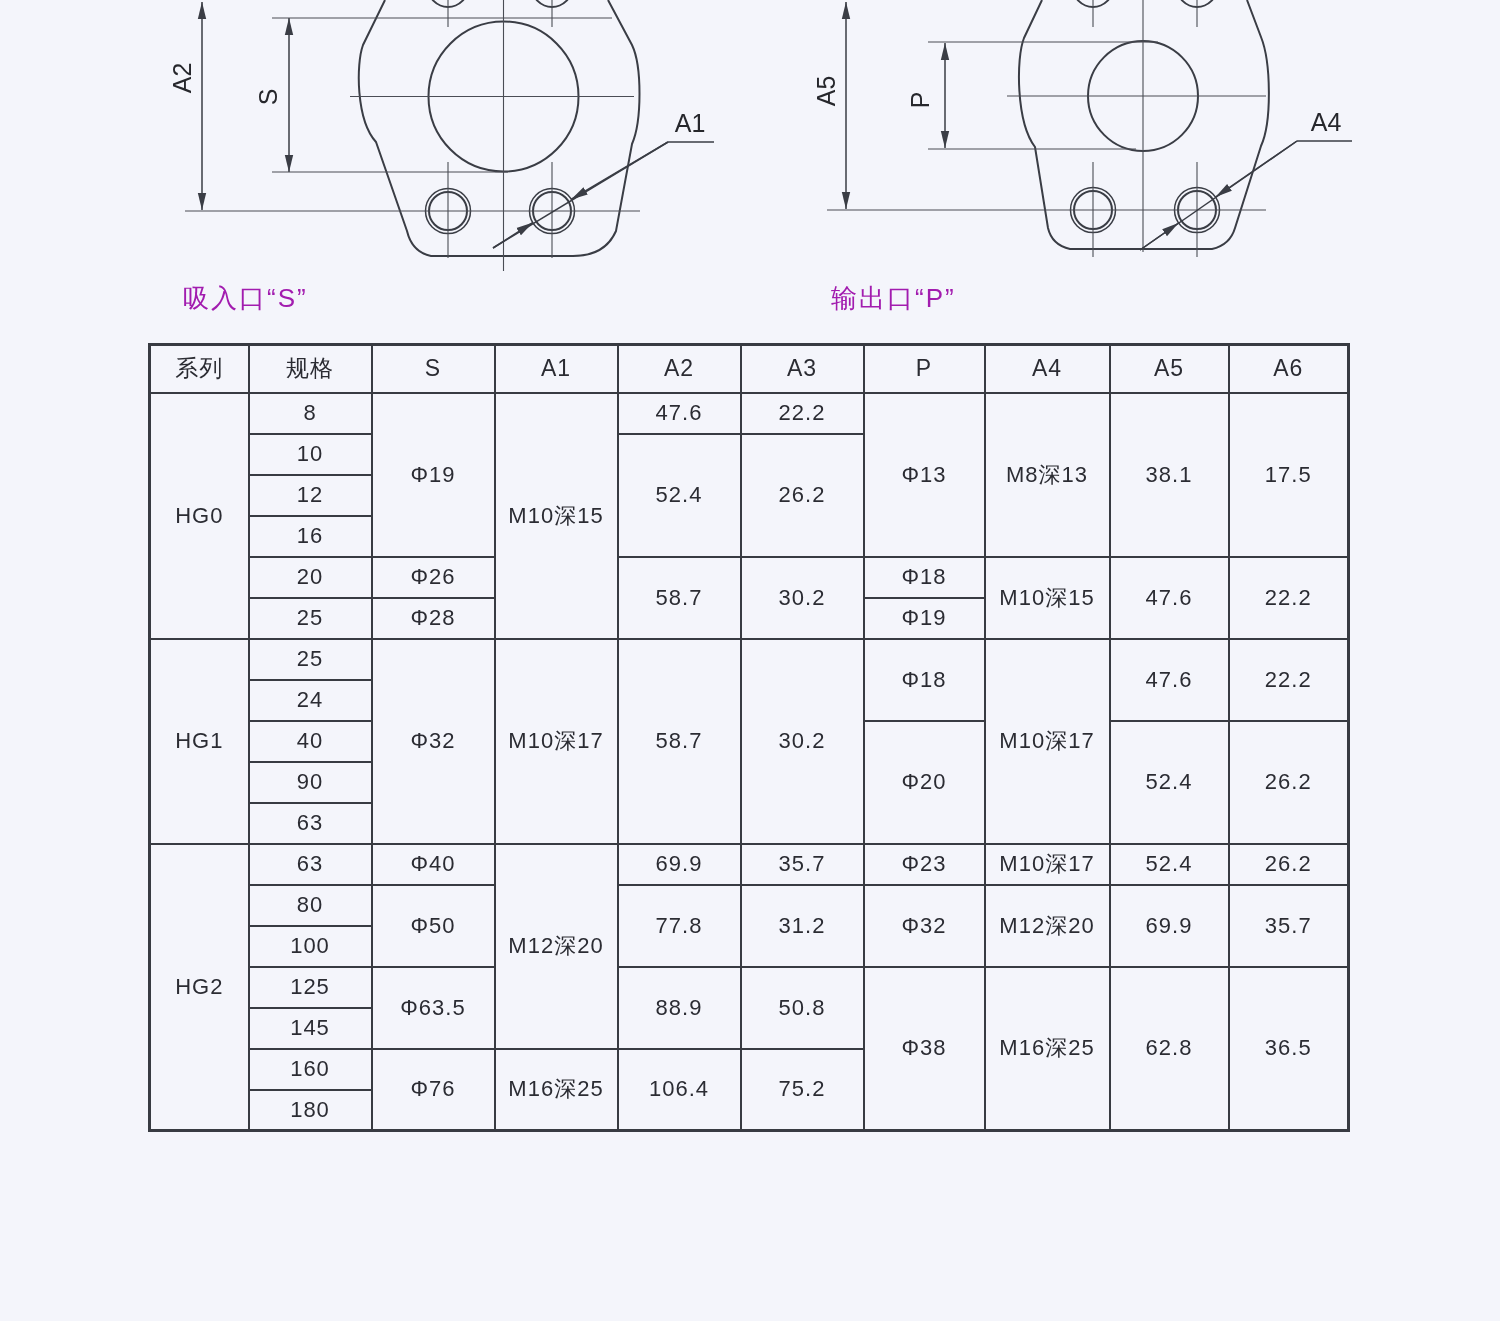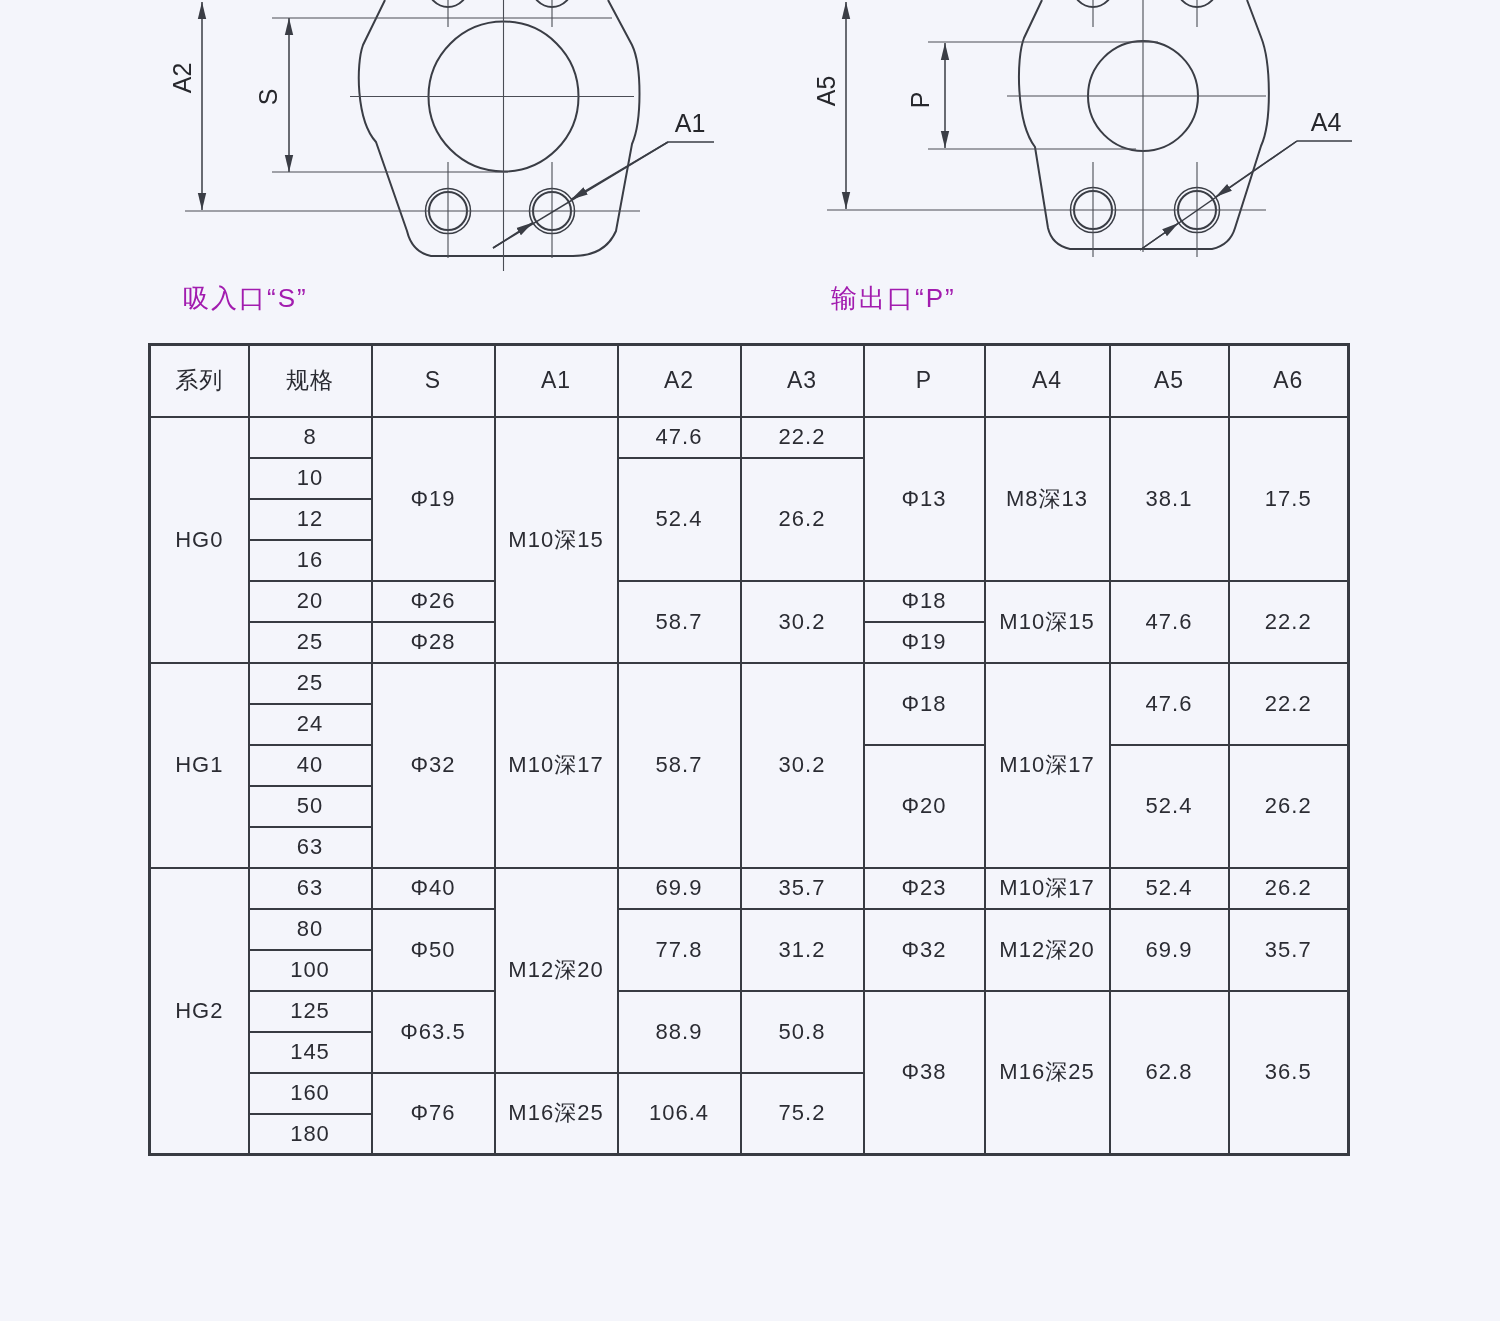--- a/index.html
+++ b/index.html
@@ -38,21 +38,21 @@
     color:#2b2c33;
   }
   table.dim th,table.dim td{
     border:2px solid #383b42;
     text-align:center;
     vertical-align:middle;
     padding:0;
     font-weight:400;
     letter-spacing:1px;
   }
-  table.dim thead tr{height:72px;}
+  table.dim thead tr{height:48px;}
   table.dim thead th{font-size:23px;}
   table.dim tbody tr{height:41px;}
 </style>
 </head>
 <body>
 
 <div class="stage">
 
   <svg id="drawLeft" class="drawing" width="620" height="320" viewBox="140 0 620 320">
     <defs>
@@ -222,21 +222,21 @@
       <tr>
         <td>24</td>
       </tr>
       <tr>
         <td>40</td>
         <td rowspan="3">Φ20</td>
         <td rowspan="3">52.4</td>
         <td rowspan="3">26.2</td>
       </tr>
       <tr>
-        <td>50</td>
+        <td>90</td>
       </tr>
       <tr>
         <td>63</td>
       </tr>
       <tr>
         <td rowspan="7">HG2</td>
         <td>63</td>
         <td>Φ40</td>
         <td rowspan="5">M12深20</td>
         <td>69.9</td>

